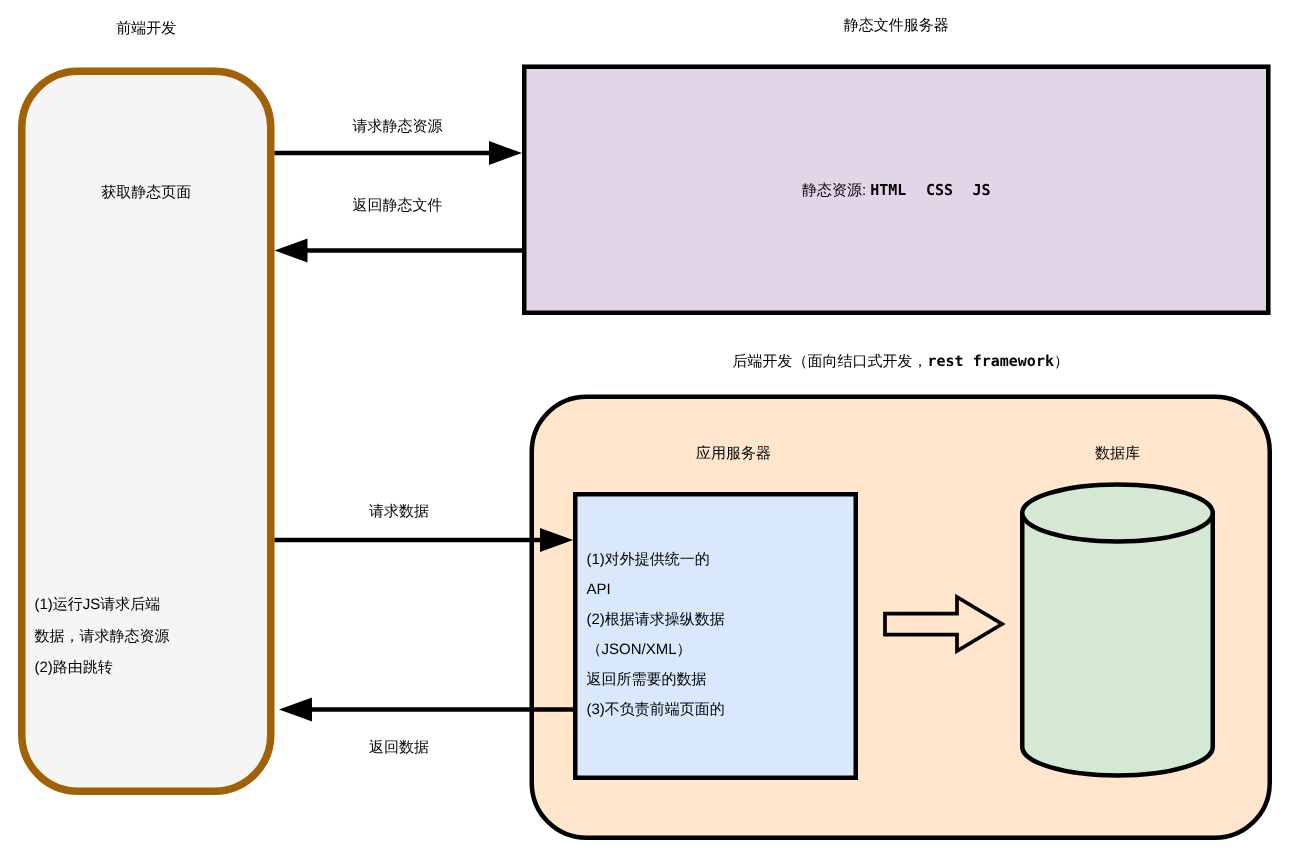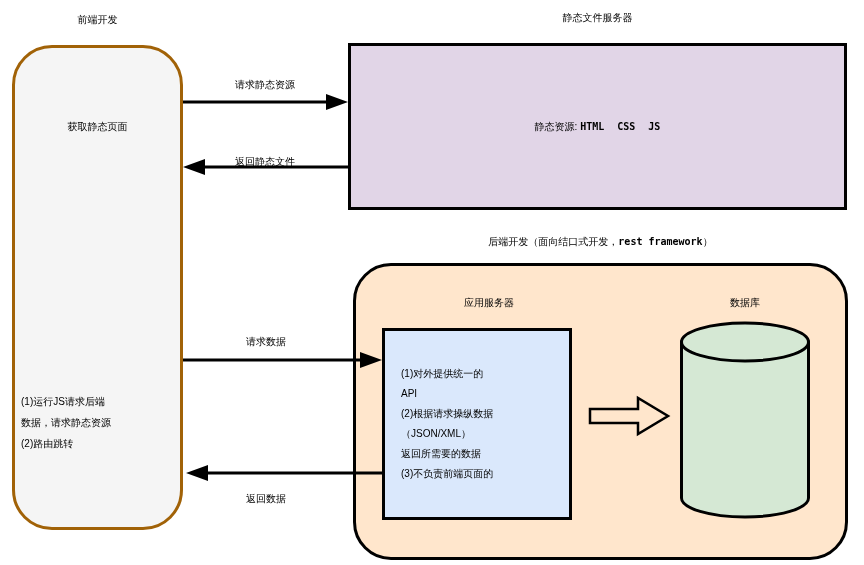--- a/index.html
+++ b/index.html
@@ -12,21 +12,21 @@
     overflow:hidden;
   }
   .abs{position:absolute;}
   .ctr{text-align:center;}
   .title{line-height:17px;}
   .code{font-family:"DejaVu Sans Mono","Liberation Mono",monospace;font-weight:600;}
   .wsp{word-spacing:7px;text-align:center;}
 
   .frontend-box{
     left:12px;top:45px;width:171px;height:485px;
-    background:#F5F5F5;border:3px solid #a16207;border-radius:40px;
+    background:#F5F5F5;border:5px solid #a16207;border-radius:40px;
     box-sizing:border-box;
   }
   .frontend-label{position:absolute;top:70px;left:0;right:0;text-align:center;line-height:17px;}
   .frontend-notes{position:absolute;top:343px;left:6px;right:1px;line-height:21px;}
   .frontend-notes div{white-space:normal;}
 
   .static-box{
     left:348px;top:43px;width:499px;height:167px;
     background:#E1D5E7;border:3px solid #000;
     box-sizing:border-box;
@@ -36,21 +36,21 @@
   .backend-box{
     left:353px;top:263px;width:495px;height:297px;
     background:#FFE6CC;border:3px solid #000;border-radius:38px;
     box-sizing:border-box;
   }
   .app-box{
     left:382px;top:328px;width:190px;height:192px;
     background:#DAE8FC;border:3px solid #000;
     box-sizing:border-box;
     display:flex;flex-direction:column;justify-content:center;
-    padding:0 16px;line-height:20px;
+    padding:0 6px;line-height:20px;
   }
   .app-box div{white-space:nowrap;}
 
   .arrow-label{line-height:17px;}
   .svg-layer{left:0;top:0;pointer-events:none;z-index:10;}
 </style>
 </head>
 <body>
 
 <div class="canvas">
@@ -116,17 +116,17 @@
       <line x1="183" y1="360" x2="364" y2="360" stroke="#000" stroke-width="3"></line>
       <polygon points="382,360 360,352 360,368" fill="#000"></polygon>
     </g>
     <g>
       <line x1="382" y1="473" x2="204" y2="473" stroke="#000" stroke-width="3"></line>
       <polygon points="186,473 208,465 208,481" fill="#000"></polygon>
     </g>
   </svg>
 
   <div class="abs arrow-label ctr" style="left:190px;top:76px;width:150px;">请求静态资源</div>
-  <div class="abs arrow-label ctr" style="left:190px;top:153px;width:150px;">返回静态文件</div>
+  <div class="abs arrow-label ctr" style="left:190px;top:129px;width:150px;">返回静态文件</div>
   <div class="abs arrow-label ctr" style="left:196px;top:333px;width:140px;">请求数据</div>
   <div class="abs arrow-label ctr" style="left:196px;top:490px;width:140px;">返回数据</div>
 
 </div>
 
 </body></html>

